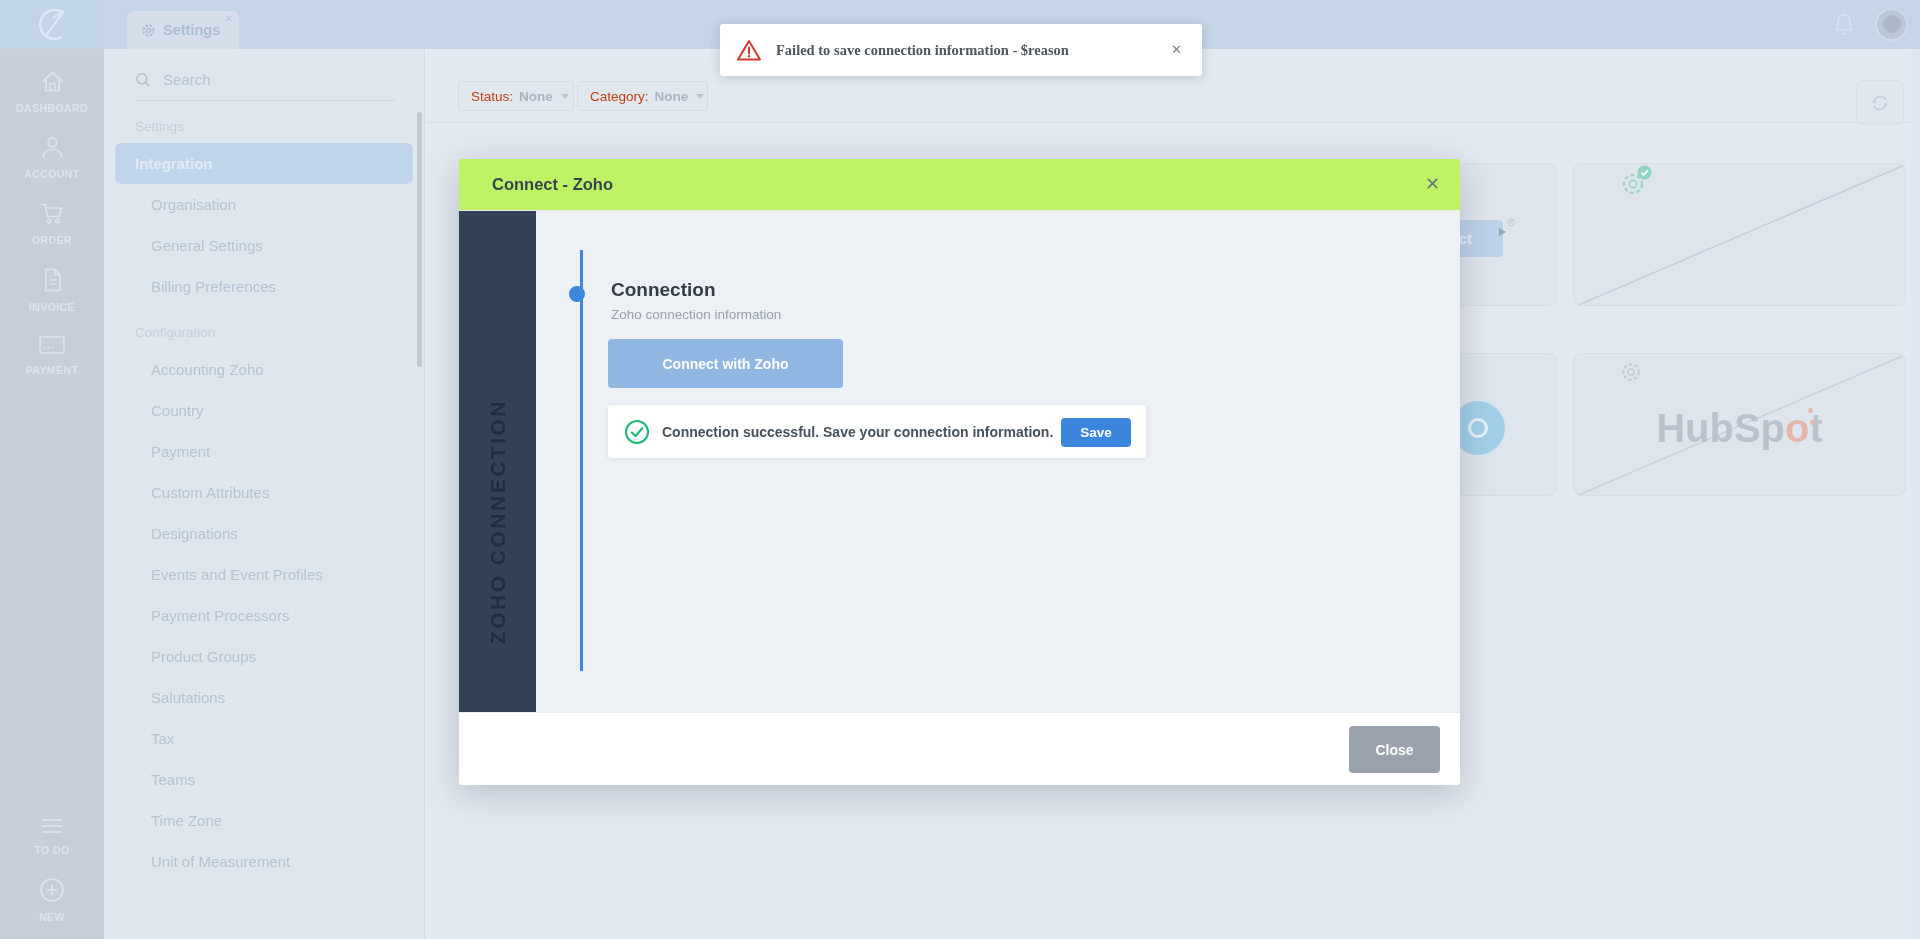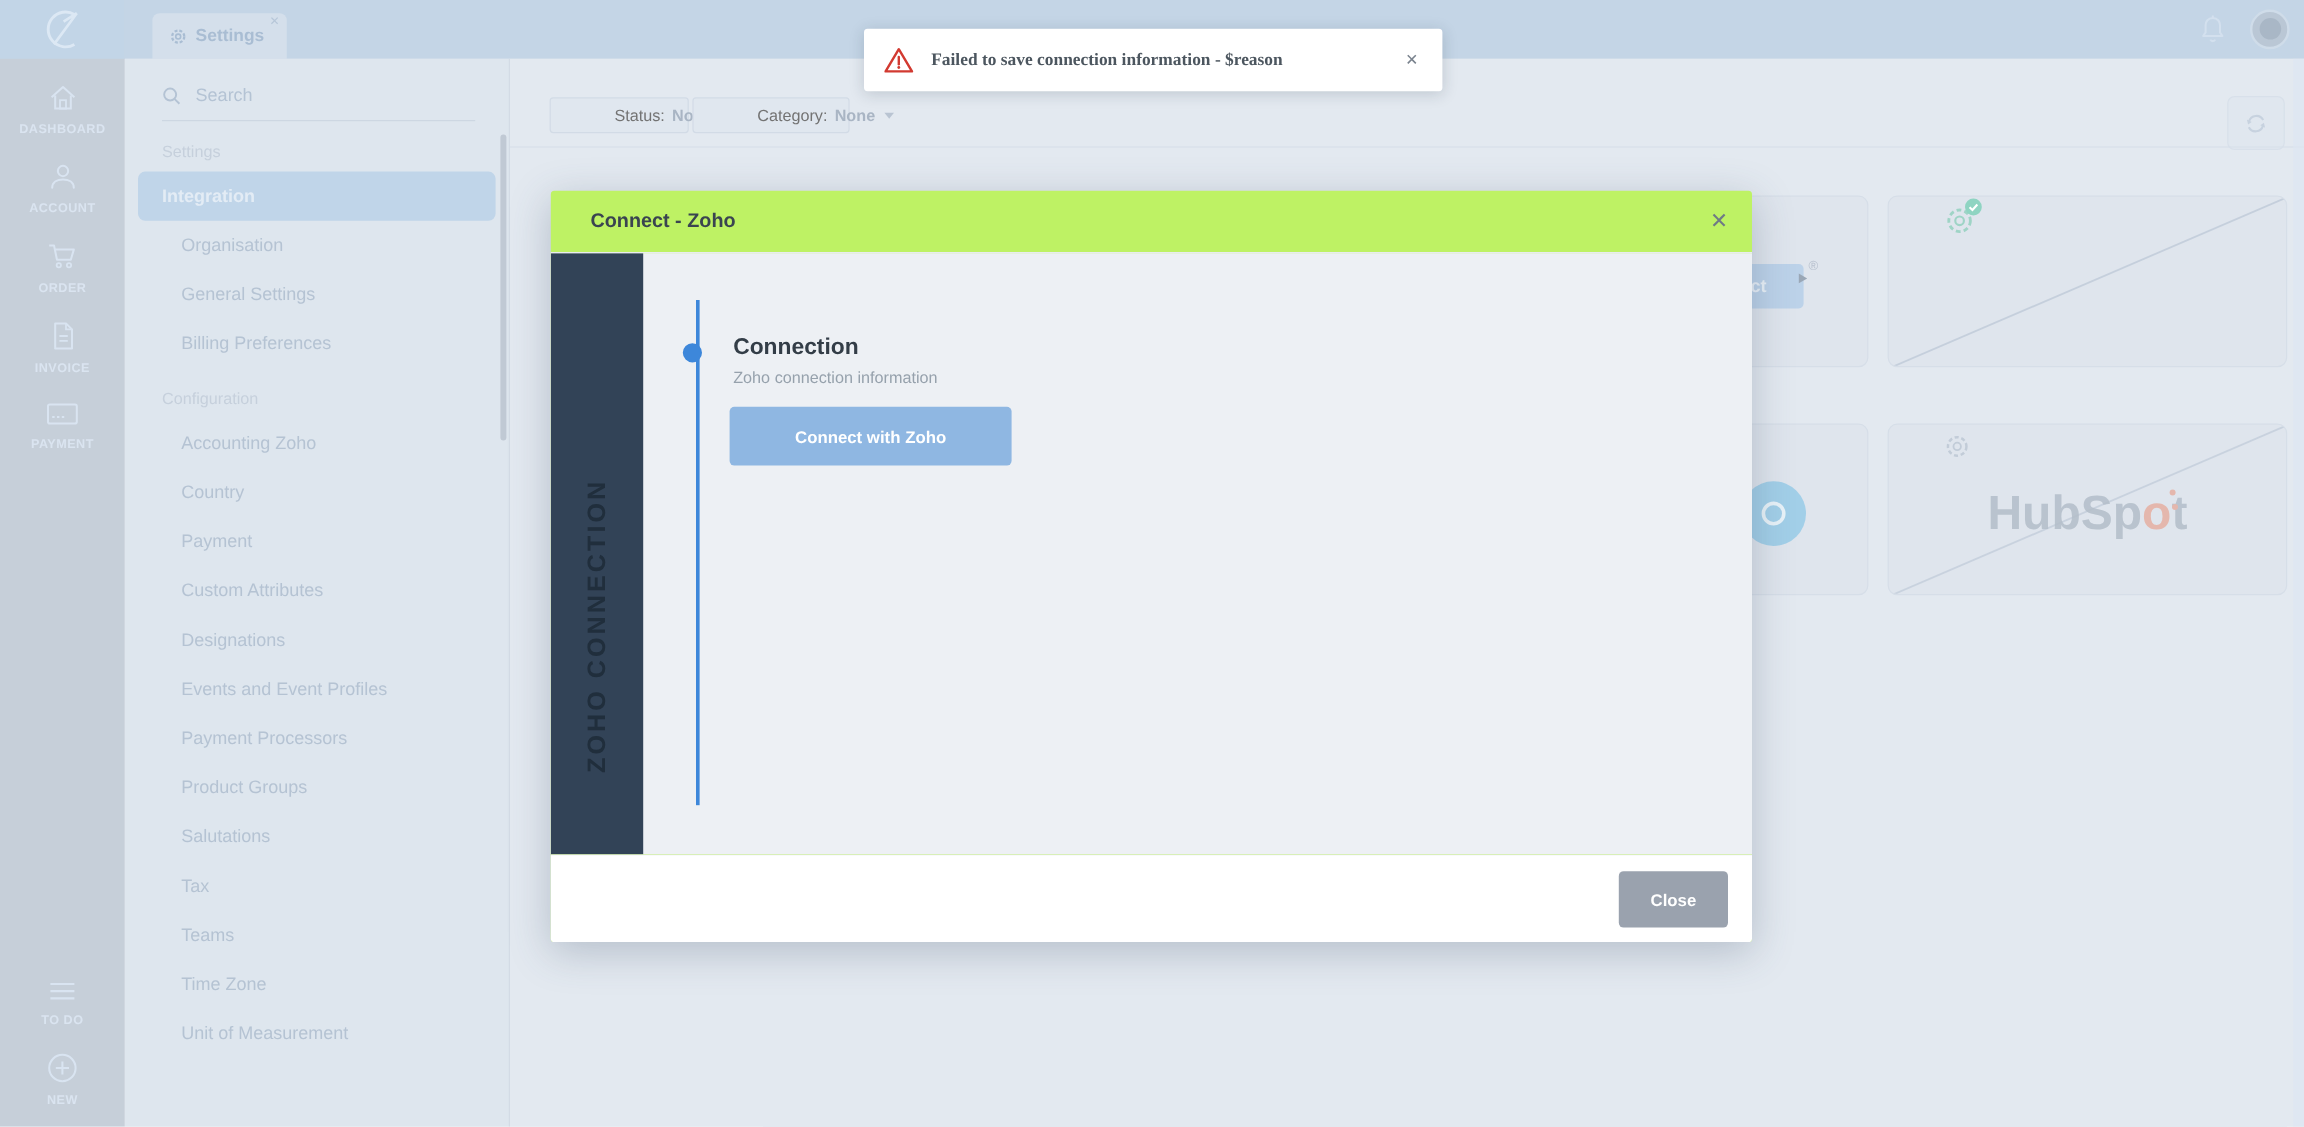--- a/index.html
+++ b/index.html
@@ -43,21 +43,21 @@
               color:#e3ecf5; font-weight:600; }
   .panel-scrollbar { position:absolute; right:2px; top:63px; width:5px; height:255px;
               background:#c0c9d4; border-radius:3px; }
 
   
   .content { position:absolute; left:425px; top:49px; width:1495px; height:890px; background:#e3e9f0; }
   .content-divider { position:absolute; left:0; top:73px; width:1495px; height:1px; background:#d7dfe9; }
   .filter-chip { position:absolute; top:32px; height:30px; border:1px solid #d2dbe6; border-radius:3px;
                  background:#e0e7ef; display:flex; align-items:center; gap:6px; padding:0 12px;
                  font-size:13.5px; cursor:pointer; }
-  .filter-chip .f-label { color:#737373;margin-left:41px; }
+  .filter-chip .f-label { color:#c2410c; }
   .filter-chip .f-value { color:#a9b5c4; font-weight:600; }
   .caret-down { width:0; height:0; border-left:4px solid transparent; border-right:4px solid transparent;
                 border-top:5px solid #b9c4d2; margin-left:2px; }
   .refresh-btn { position:absolute; right:16px; top:31px; width:48px; height:45px; border:1px solid #d8e0ea;
                  border-radius:6px; background:#e0e7ef; display:flex; align-items:center; justify-content:center;
                  cursor:pointer; }
   .int-card { position:absolute; background:#dfe5ed; border:1px solid #d6deе8; border-radius:8px; overflow:hidden; }
   .int-card { border:1px solid #d6dee8; }
   .diag { position:absolute; left:0; top:0; }
   .card-gear { position:absolute; left:45px; top:6px; }
@@ -309,20 +309,28 @@
     </div>
     <div class="modal-body">
       <div class="modal-side">
         <span class="v-label">ZOHO CONNECTION</span>
       </div>
       <div class="timeline-line"></div>
       <div class="timeline-dot"></div>
       <div class="step-title">Connection</div>
       <div class="step-subtitle">Zoho connection information</div>
       <button class="connect-zoho-btn">Connect with Zoho</button>
+      <div class="success-card">
+        <svg width="26" height="26" viewBox="0 0 26 26">
+          <circle cx="13" cy="13" r="11" fill="none" stroke="#23b875" stroke-width="2.1"></circle>
+          <polyline points="7.8,13.4 11.6,17 18.2,9.2" fill="none" stroke="#23b875" stroke-width="2.1" stroke-linecap="round" stroke-linejoin="round"></polyline>
+        </svg>
+        <span class="msg">Connection successful.  Save your connection information.</span>
+        <button class="save-btn">Save</button>
+      </div>
     </div>
     <div class="modal-footer">
       <button class="close-btn">Close</button>
     </div>
   </div>
 
   <div class="toast">
     <svg width="26" height="25" viewBox="0 0 26 25">
       <path d="M13 3 L24 21.5 L2 21.5 Z" fill="none" stroke="#d23a31" stroke-width="2" stroke-linejoin="round"></path>
       <line x1="13" y1="9.5" x2="13" y2="15.5" stroke="#d23a31" stroke-width="2" stroke-linecap="round"></line>

